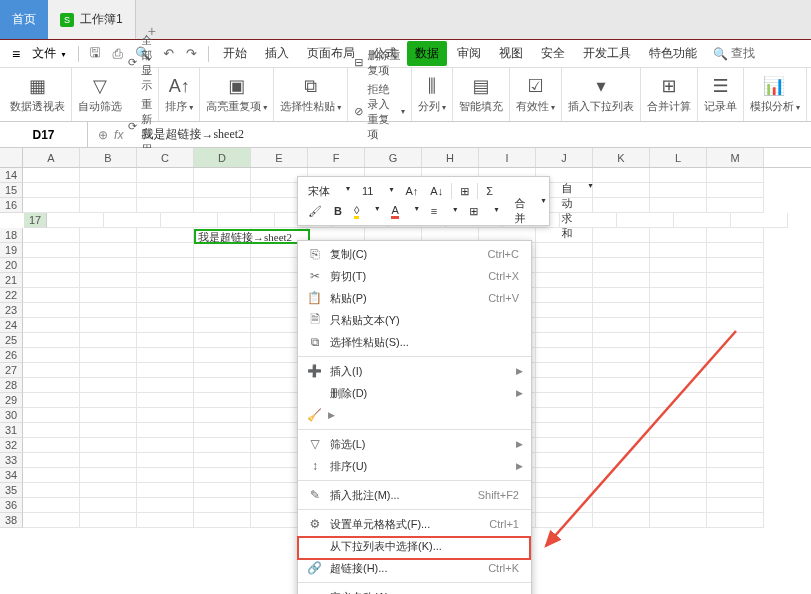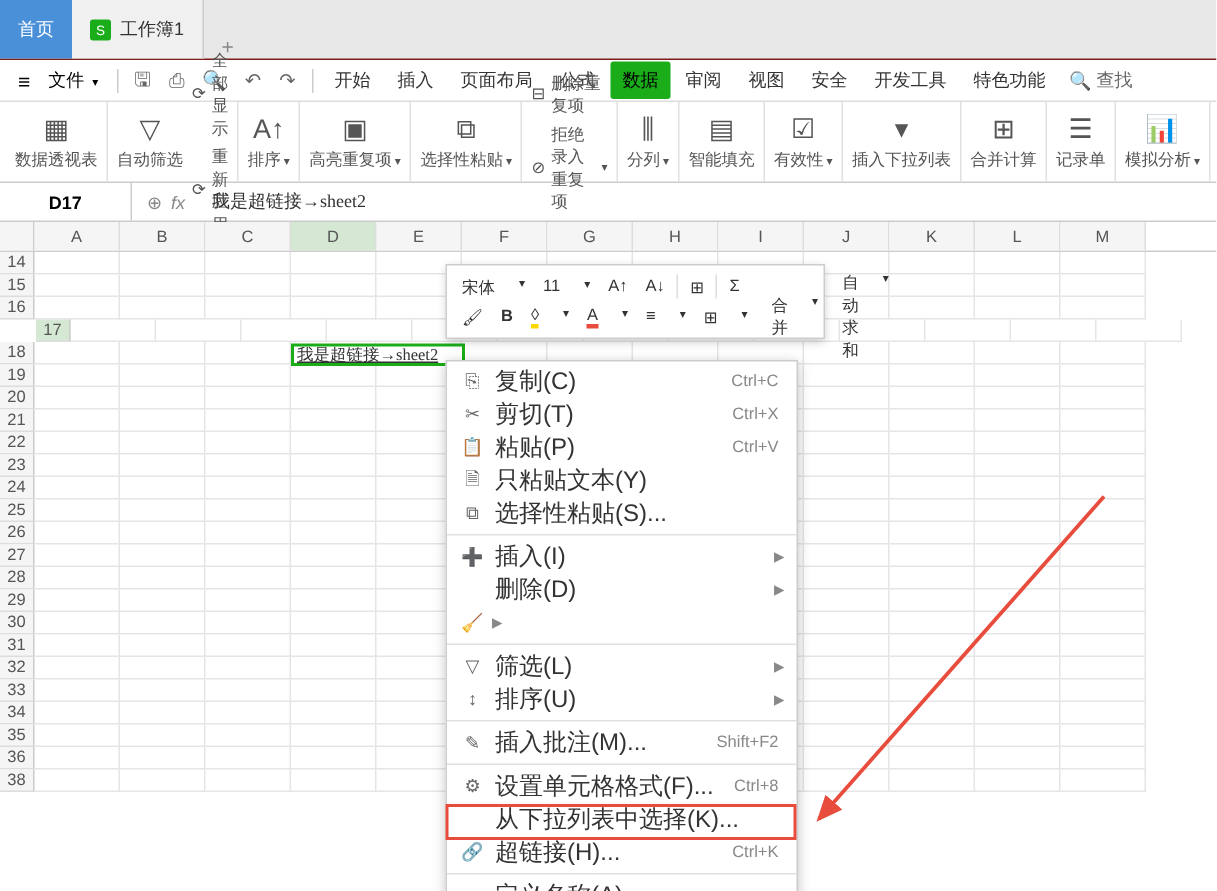--- a/index.html
+++ b/index.html
@@ -54,21 +54,21 @@
     
     .mini-toolbar { position: absolute; left: 297px; top: 176px; width: 253px; height: 50px; background: #fff; border: 1px solid #ccc; box-shadow: 0 2px 6px rgba(0,0,0,0.2); z-index: 10; padding: 4px 6px; }
     .mini-row { display: flex; align-items: center; gap: 4px; height: 20px; }
     .mini-item { padding: 1px 4px; font-size: 11px; color: #333; cursor: pointer; display: flex; align-items: flex-start; gap: 14px; }
     .mini-sep { width: 1px; height: 16px; background: #ddd; }
     
     
     .context-menu { position: absolute; left: 297px; top: 240px; width: 235px; background: #fff; border: 1px solid #ccc; box-shadow: 0 2px 8px rgba(0,0,0,0.25); z-index: 10; padding: 2px 0; }
     .ctx-item { display: flex; align-items: center; height: 22px; padding: 0 8px; cursor: pointer; position: relative; }
     .ctx-icon { width: 18px; text-align: center; color: #666; font-size: 12px; }
-    .ctx-label { flex: 1; font-size: 16px; color: #333; padding-left: 6px; }
+    .ctx-label { flex: 1; font-size: 11px; color: #333; padding-left: 6px; }
     .ctx-shortcut { font-size: 11px; color: #888; padding-right: 4px; }
     .ctx-submenu-arrow { font-size: 9px; color: #888; }
     .ctx-sep { height: 1px; background: #e0e0e0; margin: 3px 0; }
     .ctx-highlight { position: absolute; left: 297px; top: 536px; width: 234px; height: 24px; border: 2px solid #e74c3c; z-index: 12; pointer-events: none; }
     
     
     .arrow-svg { position: absolute; left: 536px; top: 326px; z-index: 15; pointer-events: none; }
   </style>
 </head>
 <body>
@@ -710,21 +710,21 @@
     <div class="ctx-sep"></div>
     <div class="ctx-item">
       <span class="ctx-icon">✎</span>
       <span class="ctx-label">插入批注(M)...</span>
       <span class="ctx-shortcut">Shift+F2</span>
     </div>
     <div class="ctx-sep"></div>
     <div class="ctx-item">
       <span class="ctx-icon">⚙</span>
       <span class="ctx-label">设置单元格格式(F)...</span>
-      <span class="ctx-shortcut">Ctrl+8</span>
+      <span class="ctx-shortcut">Ctrl+1</span>
     </div>
     <div class="ctx-item">
       <span class="ctx-icon"></span>
       <span class="ctx-label">从下拉列表中选择(K)...</span>
       <span class="ctx-shortcut"></span>
     </div>
     <div class="ctx-item">
       <span class="ctx-icon">🔗</span>
       <span class="ctx-label">超链接(H)...</span>
       <span class="ctx-shortcut">Ctrl+K</span>

